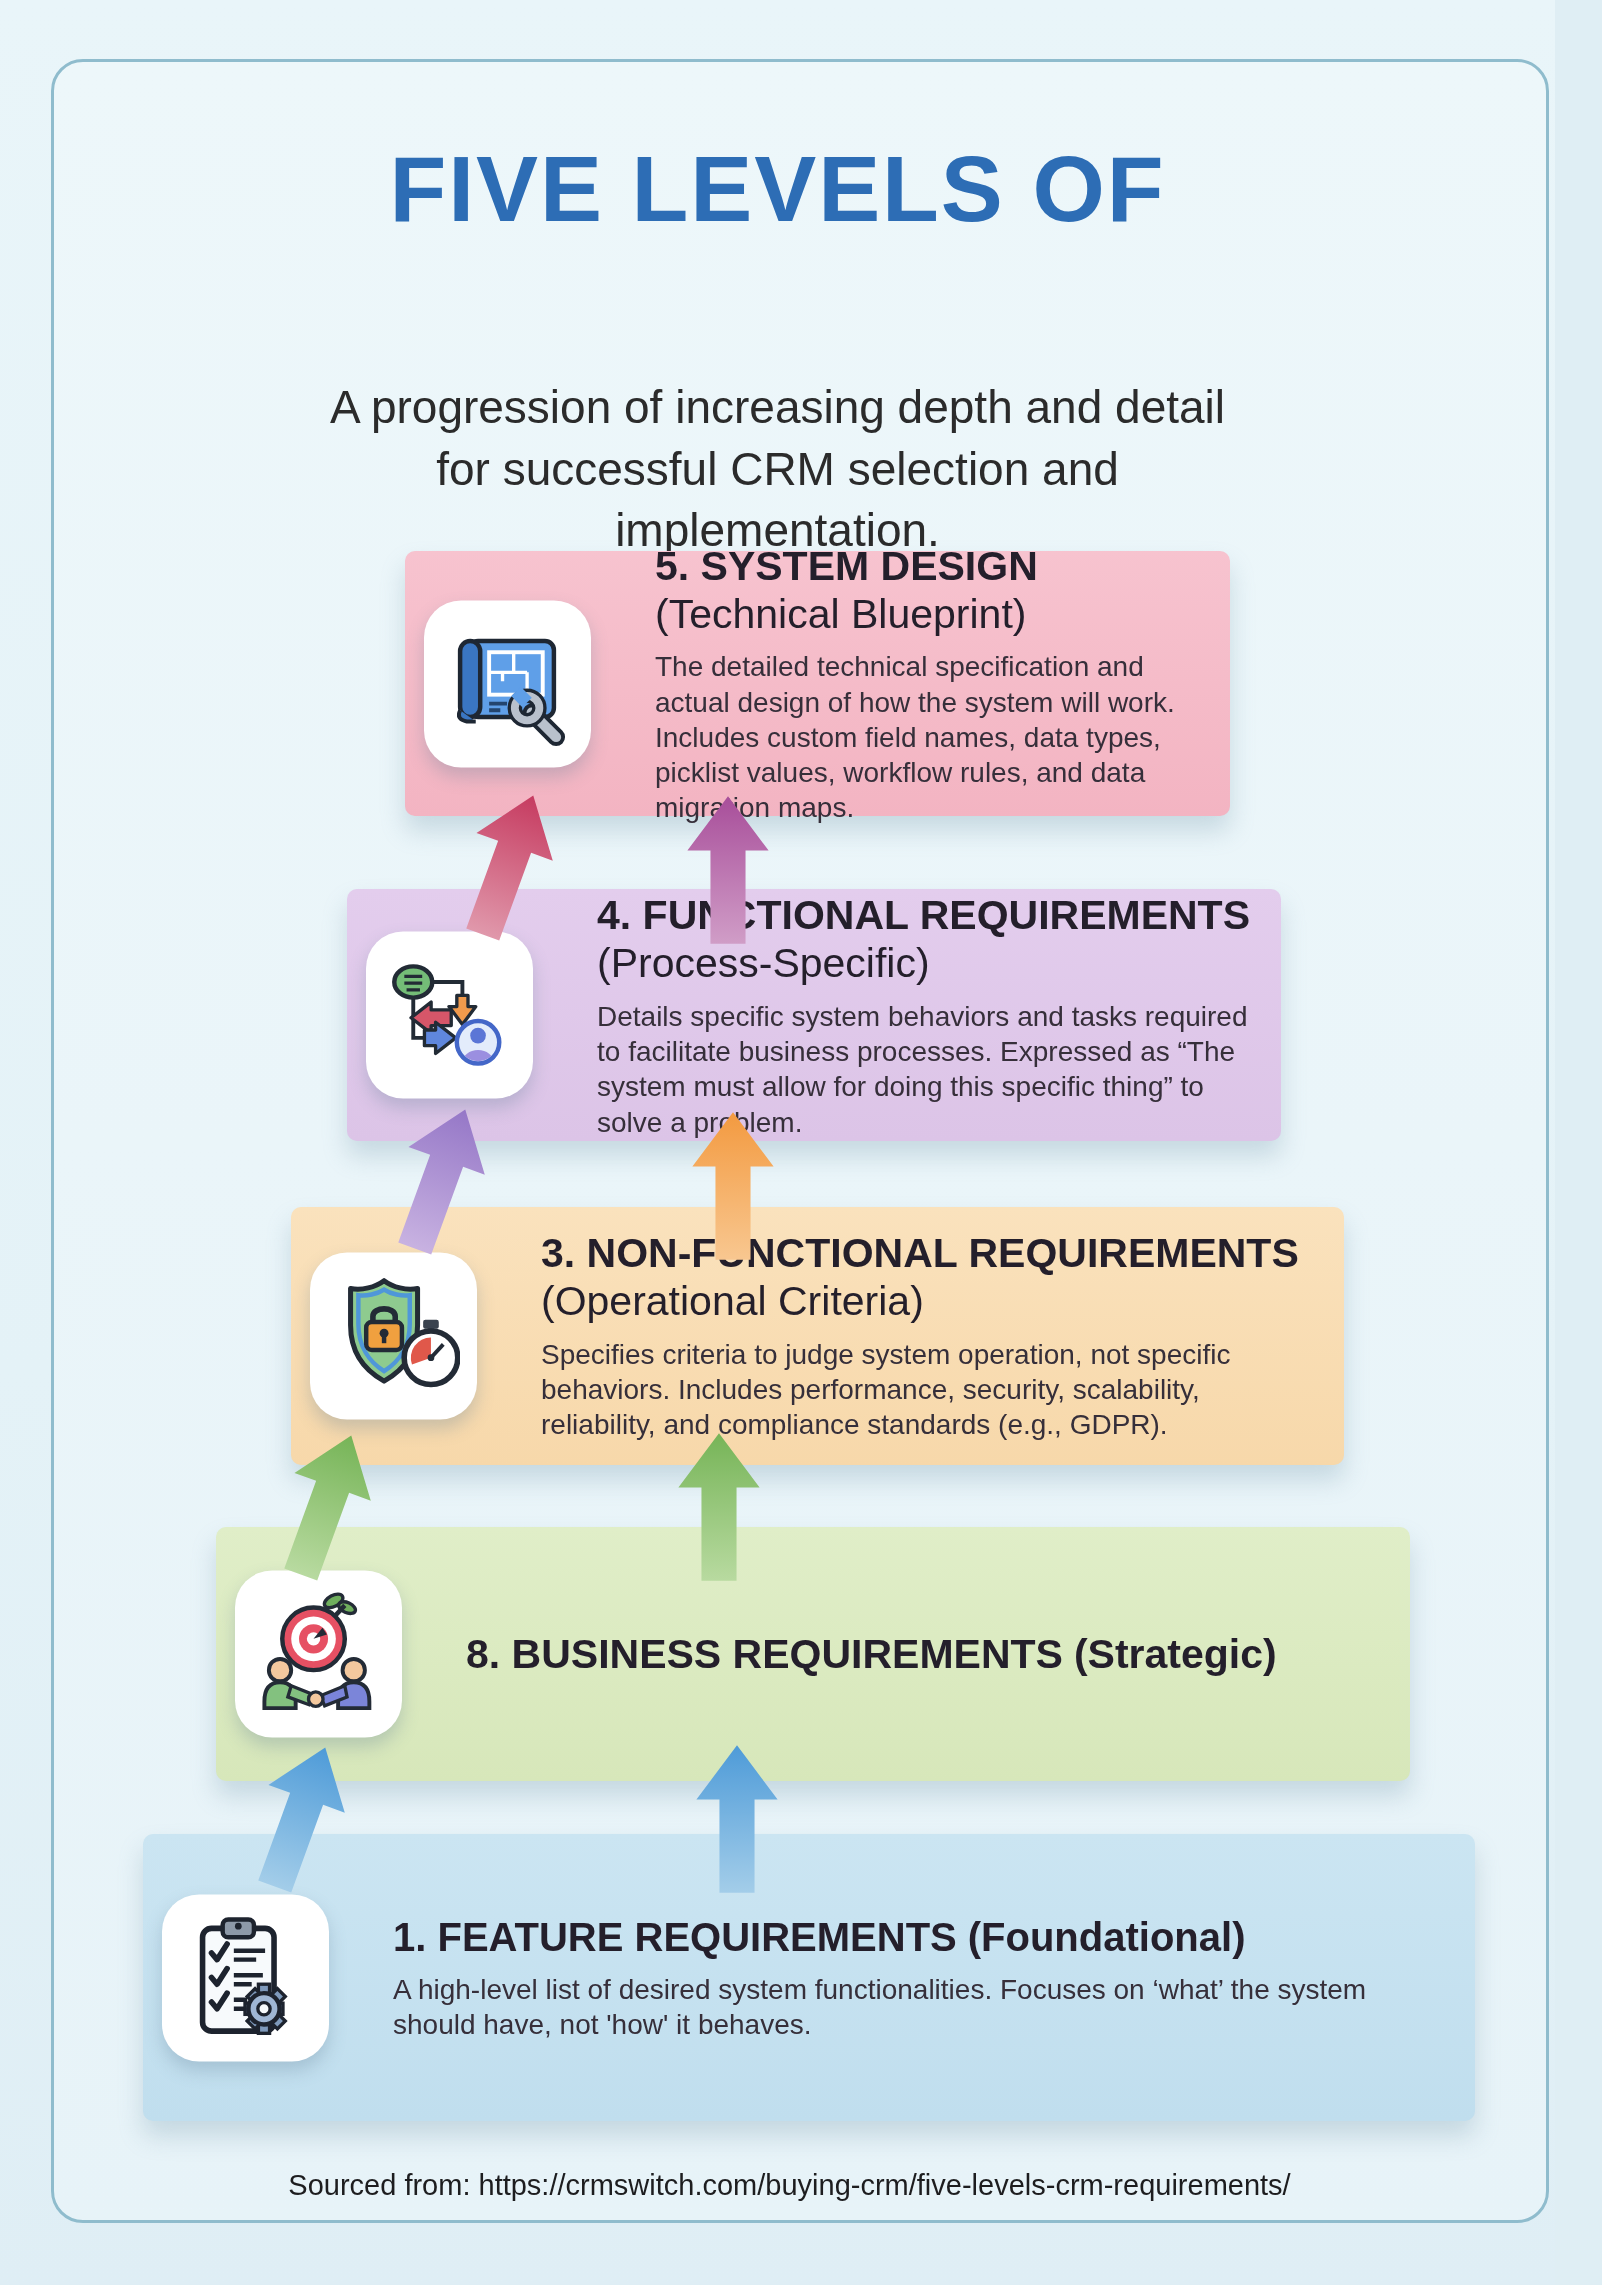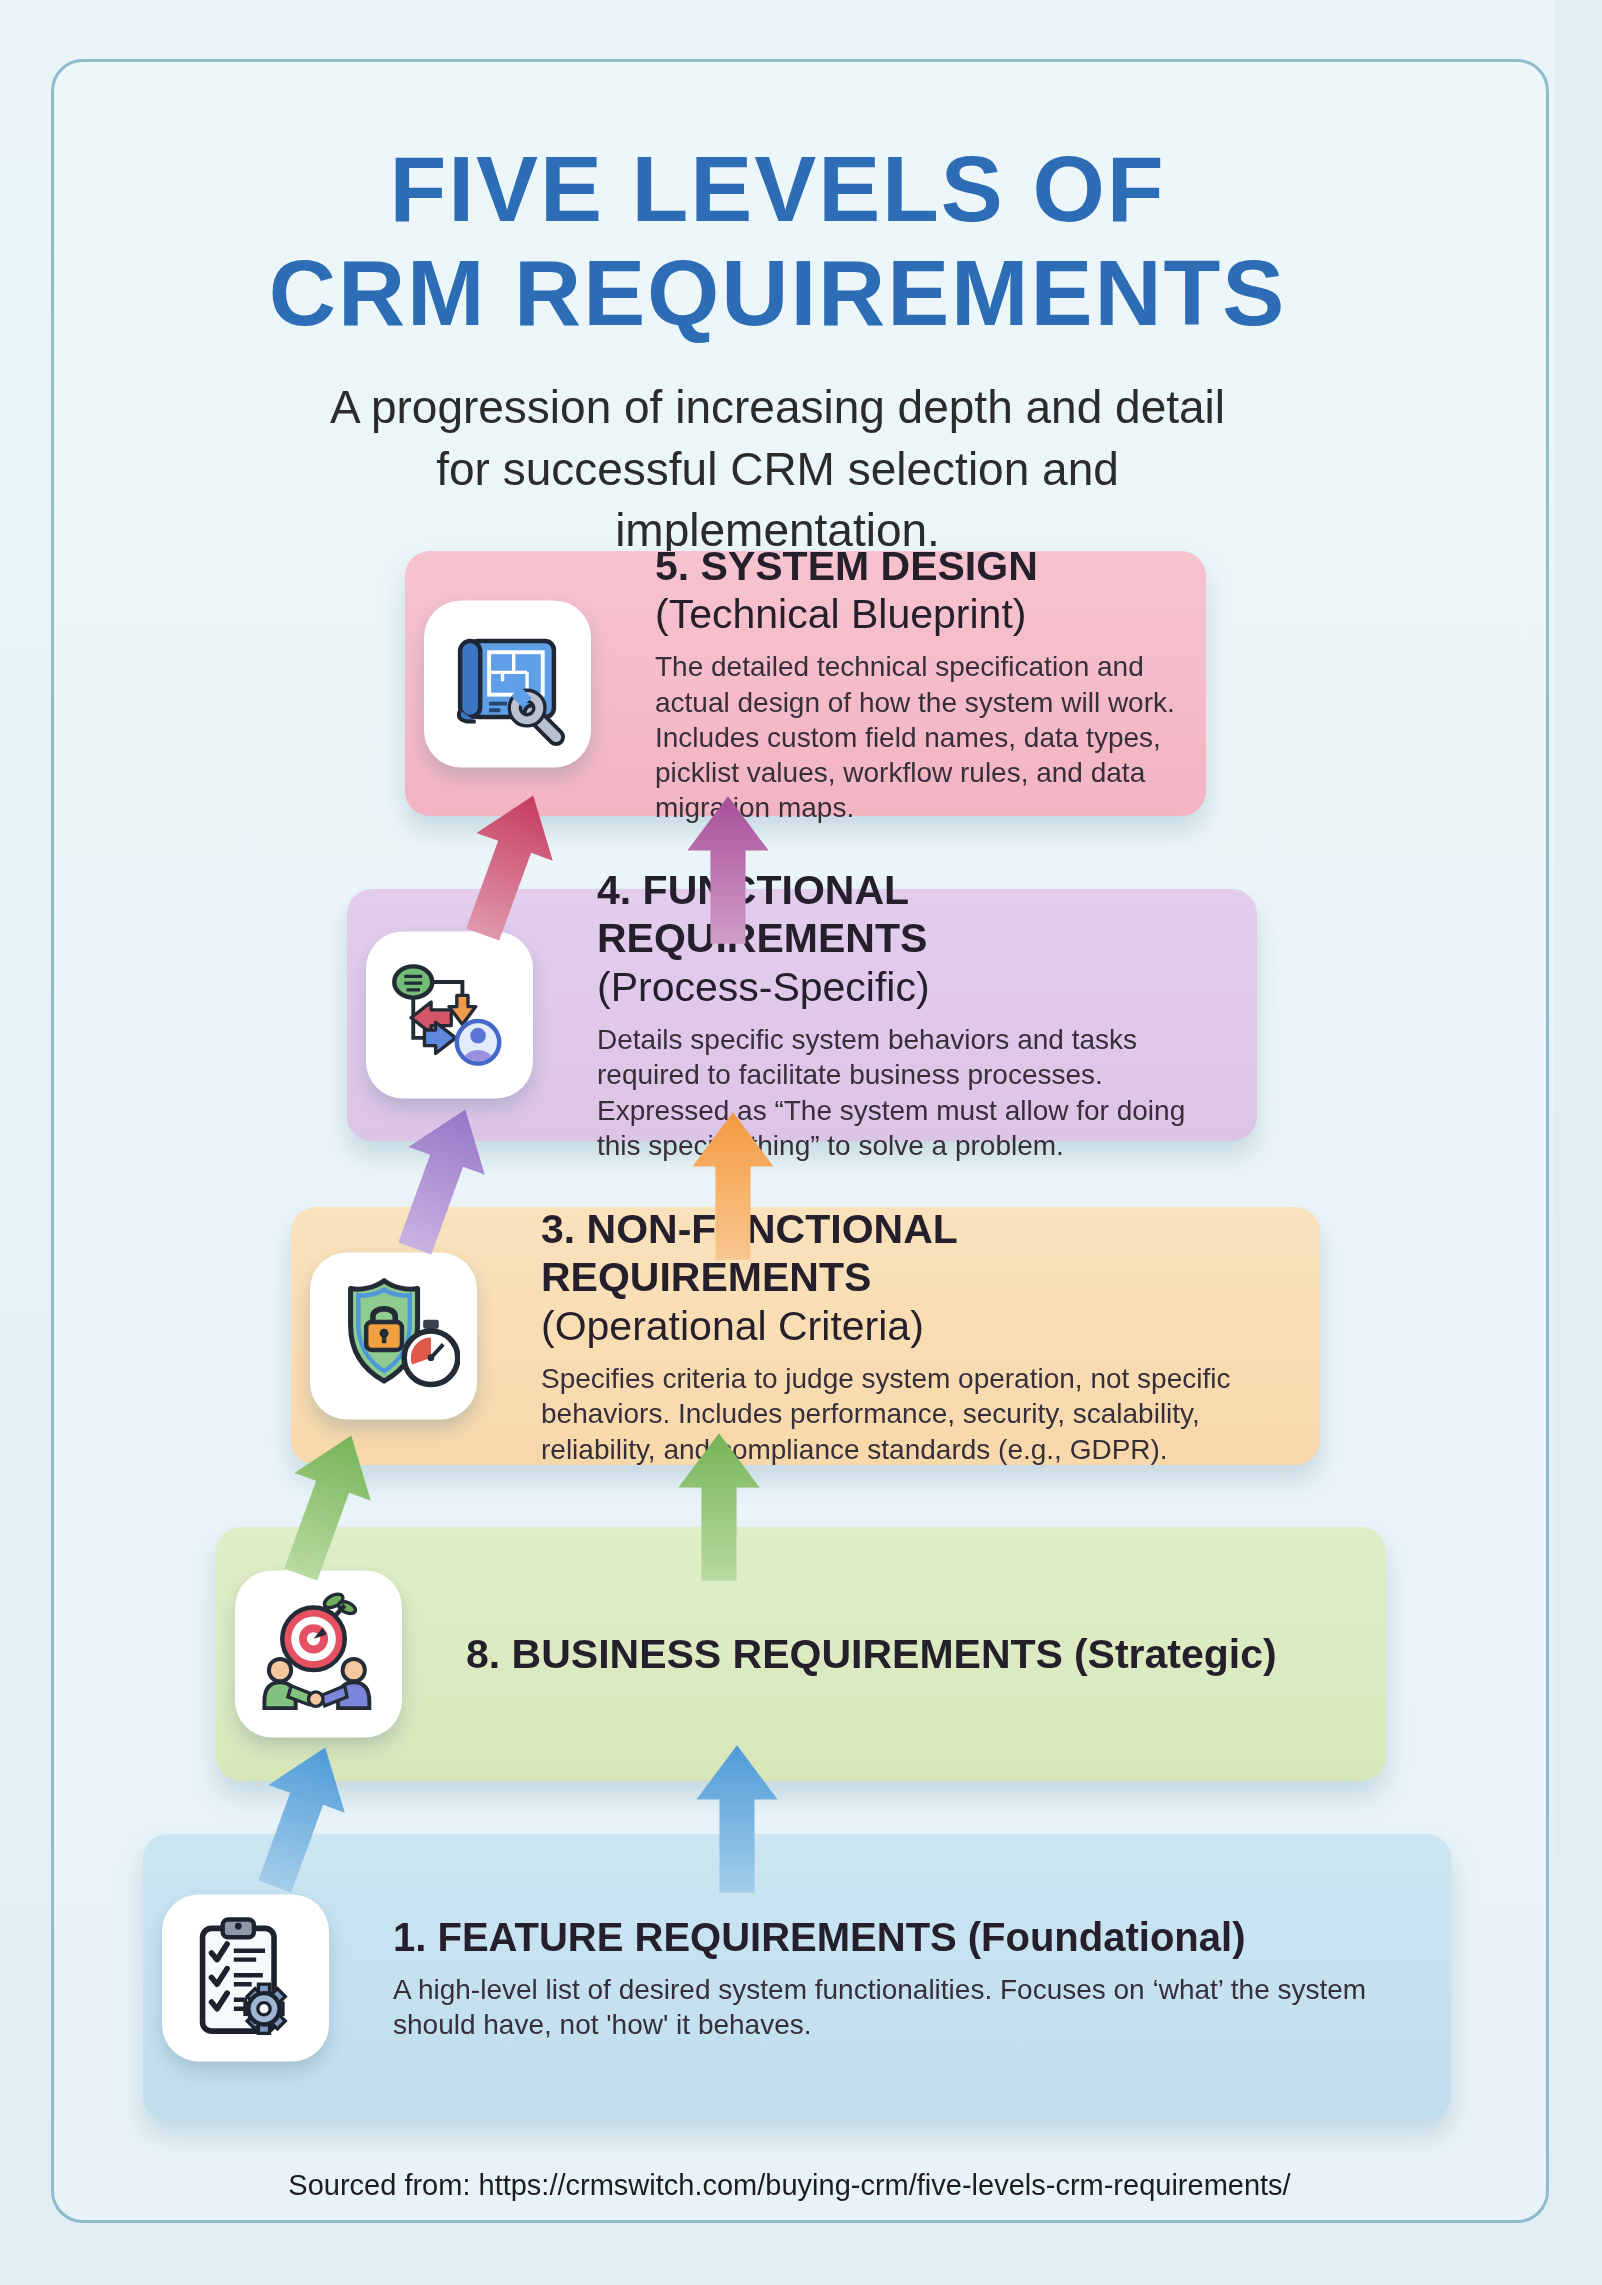--- a/index.html
+++ b/index.html
@@ -10,22 +10,22 @@
   .frame{position:absolute; left:51px; top:59px; width:1492px; height:2158px;
          border:3.7px solid #8fbccd; border-radius:32px; z-index:1;
          background:linear-gradient(180deg,#edf7fa 0%, #e7f3f8 100%);}
   
   .title{position:absolute; left:0; top:137px; width:100%; text-align:center; z-index:2;
          color:#2d6db5; font-weight:bold; font-size:93px; line-height:1.12; letter-spacing:1.9px;}
   .subtitle{position:absolute; left:0; top:377px; width:100%; text-align:center; z-index:2;
          color:#2b2b2b; font-size:46px; line-height:1.34;}
   .subtitle .inner{display:inline-block; max-width:946px;}
   
-  .card{position:absolute; border-radius:25px; z-index:2;
-        box-shadow:0 15px 24px rgba(125,158,178,.32);}
+  .card{position:absolute; border-radius:10px; z-index:2;
+        box-shadow:0 15px 24px rgba(125,158,178,.32);padding-left:24px;}
   .card-l5{left:405px; top:551px;  width:801px;  height:265px; background:linear-gradient(180deg,#f7c3cf,#f3b4c2);}
   .card-l4{left:347px; top:889px;  width:910px;  height:252px; background:linear-gradient(180deg,#e3cded,#dcc4e7);}
   .card-l3{left:291px; top:1207px; width:1029px; height:258px; background:linear-gradient(180deg,#fae2bd,#f7d8aa);}
   .card-l2{left:216px; top:1527px; width:1170px; height:254px; background:linear-gradient(180deg,#e0eec8,#d7e7ba);}
   .card-l1{left:143px; top:1834px; width:1308px; height:287px; background:linear-gradient(180deg,#cbe5f2,#c0deee);}
   .icon-box{position:absolute; left:18.6px; top:50%; transform:translateY(-50%);
         width:167px; height:167px; background:#ffffff; border-radius:37px; z-index:6;
         box-shadow:0 9.3px 16.7px rgba(95,125,150,.30); display:flex; align-items:center; justify-content:center;}
   .icon-box svg{width:134px; height:134px;}
   .card-text{position:absolute; left:250px; right:24px; top:50%; transform:translateY(-50%);}
@@ -73,21 +73,20 @@
         <stop offset="0" stop-color="#a84e9a"></stop>
           <stop offset="1" stop-color="#d09dc7"></stop>
       </linearGradient>
     </defs>
   </svg>
 
   <div class="frame"></div>
 
   <div class="title">
     <div>FIVE LEVELS OF</div>
-    <div>CRM REQUIREMENTS</div>
   </div>
 
   <div class="subtitle">
     <span class="inner">A progression of increasing depth and detail for successful CRM selection and implementation.</span>
   </div>
 
   <div class="card card-l5" style="background-color: rgb(244, 185, 197);">
     <div class="icon-box">
       <svg viewBox="0 0 120 120">
         <rect x="26" y="22" width="76" height="68" rx="8" fill="#5f9fe8" stroke="#1e2733" stroke-width="4"></rect>

